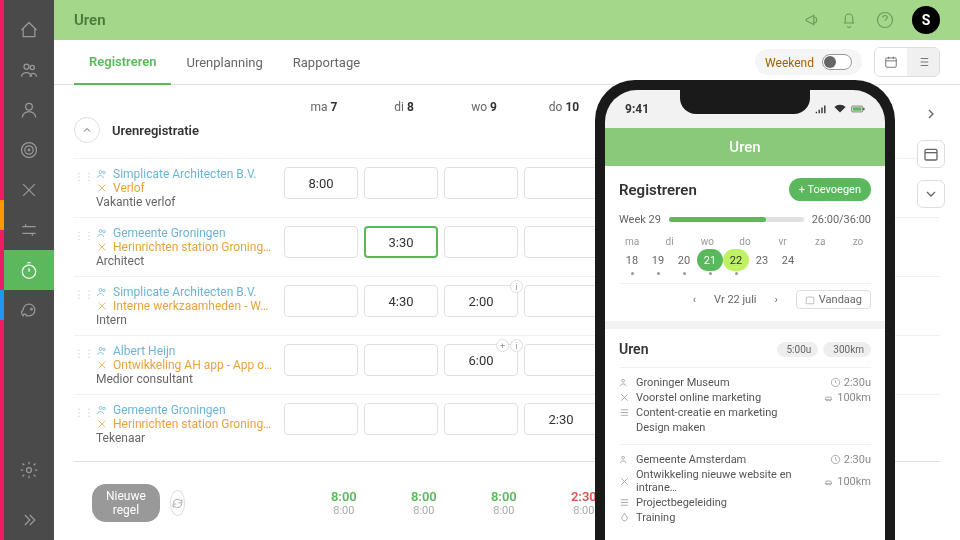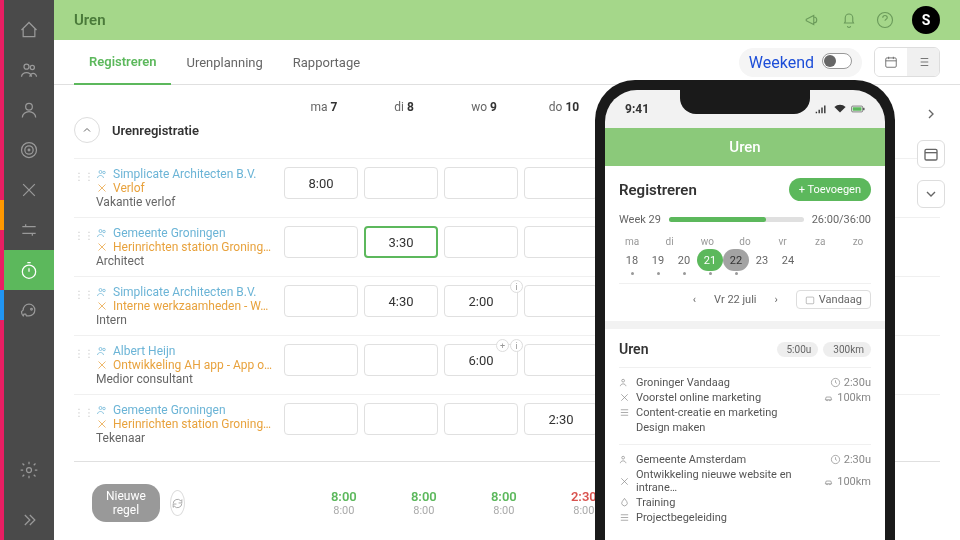--- a/index.html
+++ b/index.html
@@ -15,21 +15,21 @@
 .sidebar-bottom{margin-top:auto;margin-bottom:10px}
 .header{position:absolute;left:54px;top:0;right:0;height:40px;background:#a5d78a;display:flex;align-items:center;padding:0 20px;z-index:4}
 .header-title{color:#4a7a3a;font-weight:600;font-size:15px}
 .header-icons{margin-left:auto;display:flex;gap:18px;align-items:center}
 .header-icons svg{width:18px;height:18px;stroke:#6a9a5a;fill:none;stroke-width:1.5}
 .avatar{width:28px;height:28px;border-radius:50%;background:#000;display:flex;align-items:center;justify-content:center;color:#fff;font-weight:700;font-size:14px}
 .tabs{position:absolute;left:54px;top:40px;right:0;height:45px;background:#fff;display:flex;align-items:center;padding:0 20px;border-bottom:1px solid #e0e0e0;z-index:3}
 .tab{padding:0 15px;height:45px;display:flex;align-items:center;font-size:13px;color:#666;cursor:pointer}
 .tab.active{color:#5cb85c;font-weight:600;border-bottom:2px solid #5cb85c}
 .tab-right{margin-left:auto;display:flex;align-items:center;gap:12px}
-.weekend-toggle{background:#f5f5f5;border-radius:16px;padding:5px 10px;display:flex;align-items:flex-start;gap:8px;font-size:16px;color:#1d4ed8}
+.weekend-toggle{background:#f5f5f5;border-radius:16px;padding:5px 10px;display:flex;align-items:flex-end;gap:8px;font-size:12px;color:#a16207}
 .toggle-switch{width:30px;height:16px;border-radius:10px;border:1px solid #999;background:#fff;position:relative}
 .toggle-switch::after{content:"";position:absolute;width:12px;height:12px;border-radius:50%;background:#666;top:1px;left:1px}
 .view-buttons{display:flex;border:1px solid #ddd;border-radius:6px;overflow:hidden}
 .view-btn{width:32px;height:28px;display:flex;align-items:center;justify-content:center;background:#fff;cursor:pointer}
 .view-btn.active{background:#f0f0f0}
 .view-btn svg{width:14px;height:14px;stroke:#666;fill:none;stroke-width:1.5}
 .content{position:absolute;left:54px;top:85px;right:0;bottom:0;padding:15px 20px;overflow:hidden}
 .day-header{display:flex;padding-left:210px;margin-bottom:3px}
 .day-cell{width:80px;text-align:center;font-size:12px;color:#666}
 .day-cell b{color:#333}
@@ -74,21 +74,21 @@
 .phone-reg-title{font-size:15px;font-weight:600;color:#333}
 .add-btn{background:#5cb85c;color:#fff;border:none;border-radius:12px;padding:5px 10px;font-size:11px;cursor:pointer}
 .week-row{display:flex;align-items:center;gap:8px;font-size:11px;color:#666;margin-bottom:10px}
 .progress{flex:1;height:5px;background:#e0e0e0;border-radius:3px;position:relative}
 .progress-fill{position:absolute;height:100%;background:#5cb85c;border-radius:3px;width:72%}
 .days-row{display:flex;justify-content:space-between;font-size:10px;color:#999;margin-bottom:2px}
 .days-row span{width:26px;text-align:center}
 .dates-row{display:flex;justify-content:flex-start;margin-bottom:12px}
 .date-chip{width:26px;height:22px;display:flex;flex-direction:column;align-items:center;justify-content:center;font-size:11px;color:#666;border-radius:11px;position:relative}
 .date-chip.selected{background:#5cb85c;color:#fff}
-.date-chip.highlighted{background:#a3a3a3;color:#333}
+.date-chip.highlighted{background:#bef264;color:#333}
 .date-chip .dot{position:absolute;bottom:-4px;width:3px;height:3px;border-radius:50%;background:#999}
 .date-nav{display:flex;align-items:center;justify-content:center;gap:14px;font-size:11px;color:#666;padding-top:6px;border-top:1px solid #f0f0f0}
 .today-btn{border:1px solid #ddd;border-radius:4px;padding:2px 8px;cursor:pointer;display:flex;align-items:center;gap:4px;margin-left:auto}
 .nav-arrow{cursor:pointer;padding:2px 4px}
 .uren-header{display:flex;align-items:center;justify-content:space-between;margin-bottom:10px}
 .uren-title{font-size:14px;font-weight:600;color:#333}
 .uren-badges{display:flex;gap:5px}
 .uren-badge{background:#eee;border-radius:10px;padding:2px 7px;font-size:10px;color:#666;display:flex;align-items:center;gap:3px}
 .uren-entry{border-top:1px solid #f0f0f0;padding:8px 0}
 .uren-line{display:flex;align-items:center;gap:6px;font-size:11px;color:#555;margin-bottom:2px}
@@ -481,21 +481,21 @@
               </svg>300km</div>
           </div>
       </div>
       <div id="uren-entries">
           <div class="uren-entry">
             <div class="uren-line">
               <svg viewBox="0 0 24 24">
                 <circle cx="9" cy="8" r="3"></circle>
                 <path d="M3 20c0-3 3-5 6-5s6 2 6 5"></path>
               </svg>
-              <span>Groninger Vandaag</span>
+              <span>Groninger Museum</span>
               <span class="uren-line-right"><svg viewBox="0 0 24 24">
                   <circle cx="12" cy="12" r="9"></circle>
                   <path d="M12 7v5l3 2"></path>
                 </svg>2:30u</span>
             </div>
             <div class="uren-line">
               <svg viewBox="0 0 24 24">
                 <path d="M5 19L19 5M5 5l14 14"></path>
               </svg>
               <span>Voorstel online marketing</span>
@@ -530,28 +530,28 @@
               <svg viewBox="0 0 24 24">
                 <path d="M5 19L19 5M5 5l14 14"></path>
               </svg>
               <span>Ontwikkeling nieuwe website en intrane…</span>
               <span class="uren-line-right"><svg viewBox="0 0 24 24">
                   <path d="M5 17h14l-2-6H7l-2 6zM7 17a2 2 0 104 0M13 17a2 2 0 104 0"></path>
                 </svg>100km</span>
             </div>
             <div class="uren-line">
               <svg viewBox="0 0 24 24">
+                <path d="M4 6h16M4 12h16M4 18h16"></path>
+              </svg>
+              <span>Projectbegeleiding</span>
+            </div>
+            <div class="uren-line">
+              <svg viewBox="0 0 24 24">
                 <path d="M12 3l5 7a6 6 0 11-10 0l5-7z"></path>
               </svg>
               <span>Training</span>
-            </div>
-            <div class="uren-line">
-              <svg viewBox="0 0 24 24">
-                <path d="M4 6h16M4 12h16M4 18h16"></path>
-              </svg>
-              <span>Projectbegeleiding</span>
             </div>
           </div>
         </div>
     </div>
 
   </div>
 </div>
 
 </body></html>

